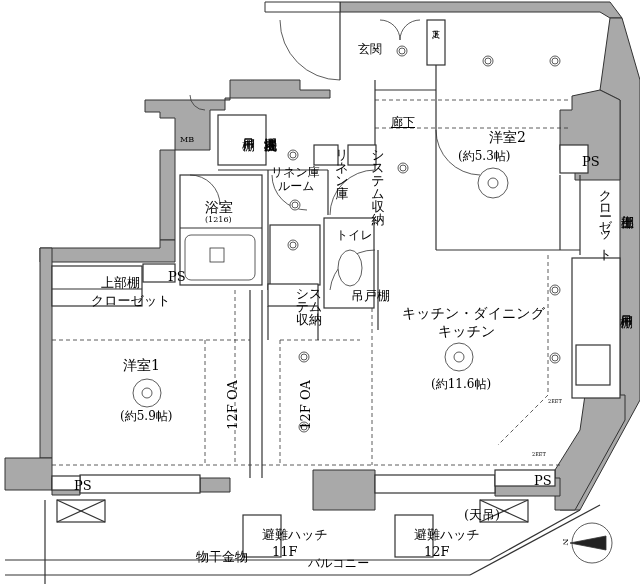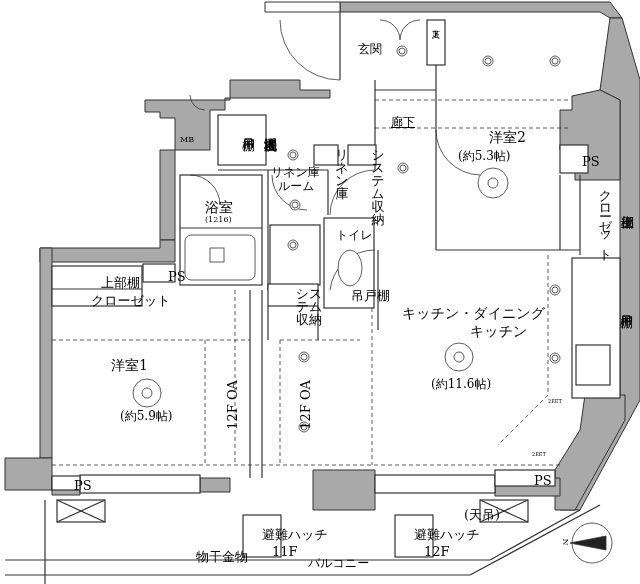--- a/index.html
+++ b/index.html
@@ -197,24 +197,24 @@
 
 <div class="lbl room-md" style="left:271px;top:166px;">リネン庫</div>
 <div class="lbl room-md" style="left:278px;top:180px;">ルーム</div>
 
 <div class="lbl room-lg" style="left:205px;top:200px;">浴室</div>
 <div class="lbl room-sm" style="left:205px;top:216px;">(1216)</div>
 
 <div class="lbl room-md" style="left:336px;top:229px;">トイレ</div>
 
 <div class="lbl room-lg" style="left:402px;top:306px;">キッチン・ダイニング</div>
-<div class="lbl room-lg" style="left:438px;top:324px;margin-left:32px;">キッチン</div>
+<div class="lbl room-lg" style="left:438px;top:324px;">キッチン</div>
 <div class="lbl room-md" style="left:431px;top:378px;">(約11.6帖)</div>
 
-<div class="lbl room-lg" style="left:111px;top:358px;">洋室1</div>
+<div class="lbl room-lg" style="left:123px;top:358px;">洋室1</div>
 <div class="lbl room-md" style="left:120px;top:410px;">(約5.9帖)</div>
 
 <div class="lbl room-md" style="left:308px;top:557px;">バルコニー</div>
 
 <div class="lbl room-sm" style="left:180px;top:136px;">MB</div>
 <div class="lbl room-xs" style="left:566px;top:155px;">PS</div>
 <div class="lbl room-xs" style="left:152px;top:270px;">PS</div>
 <div class="lbl room-xs" style="left:58px;top:479px;">PS</div>
 <div class="lbl room-xs" style="left:518px;top:474px;">PS</div>
 <div class="lbl room-xs" style="left:316px;top:148px;width:20px;white-space:normal;text-align:center;">リネン庫</div>

